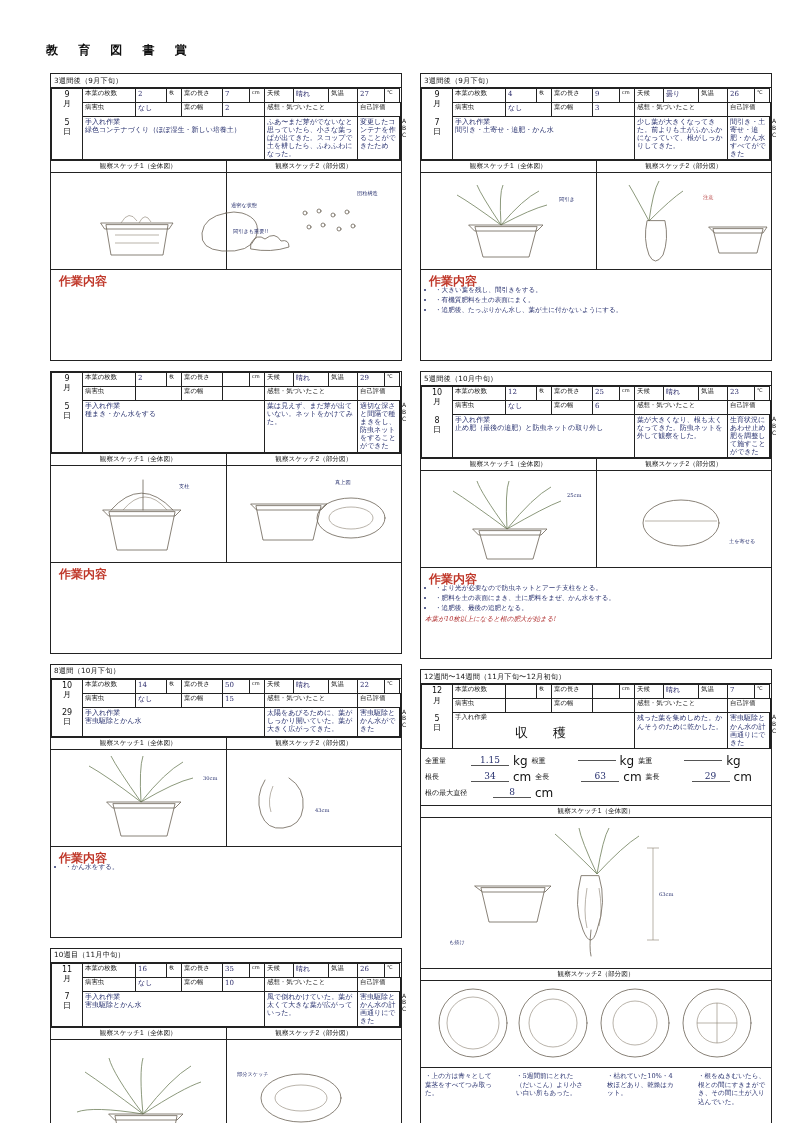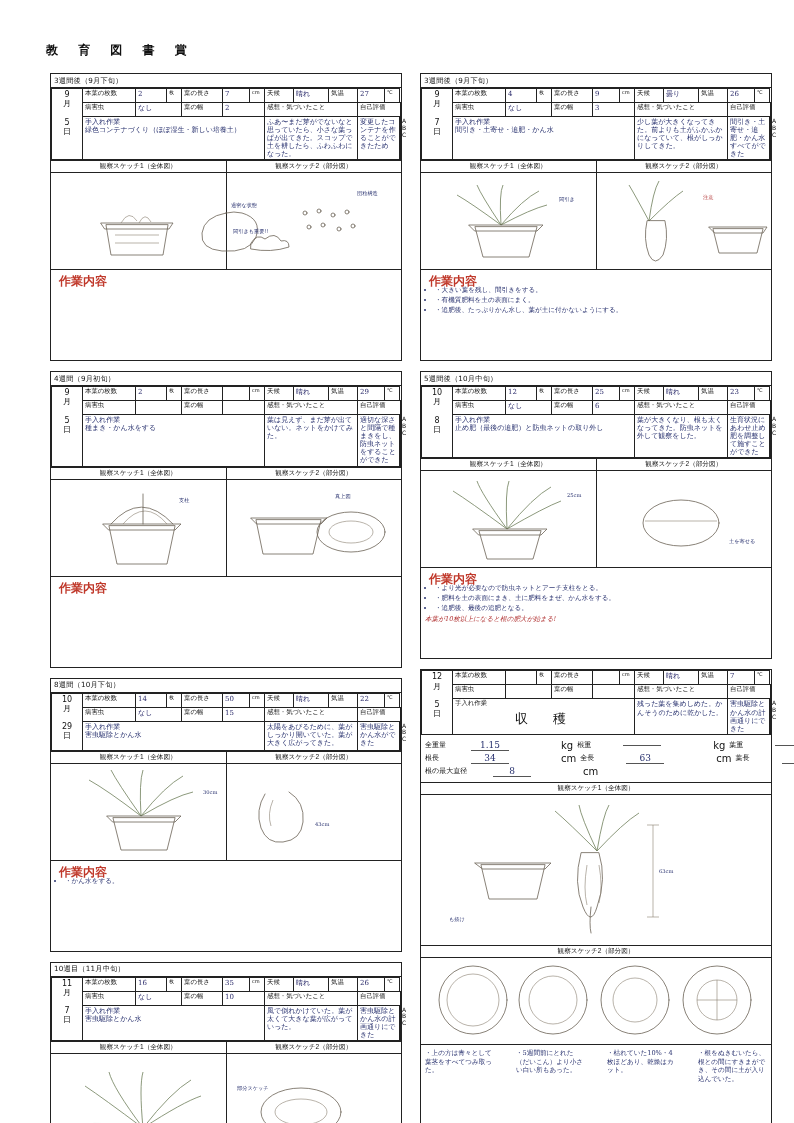--- a/index.html
+++ b/index.html
@@ -119,21 +119,21 @@
 
   
   .measure{
     font-size:7px; padding:3px 4px;
     font-family:"DejaVu Sans",sans-serif;
     border-bottom:1px solid #222;
   }
   .measure .row{display:flex;align-items:center;gap:4px;margin:2px 0;}
   .measure .k{min-width:42px;}
   .measure .v{color:#27306e;font-family:"DejaVu Serif",serif;font-size:9px;border-bottom:1px solid #555;min-width:38px;text-align:center;}
-  .measure .u{font-size:10px;margin-left:48px;}
+  .measure .u{font-size:12px;}
   .bigharvest{
     font-size:13px; letter-spacing:6px; text-align:center; padding:3px 0;
     font-family:"DejaVu Sans",sans-serif;
   }
   
   svg.draw{position:absolute;left:0;top:0;width:100%;height:100%;}
   svg.draw *{vector-effect:non-scaling-stroke;}
   .ink{fill:none;stroke:#6b6256;stroke-width:0.8;stroke-linecap:round;stroke-linejoin:round;}
   .ink2{fill:none;stroke:#8a8070;stroke-width:0.6;}
   .inkg{fill:none;stroke:#6f7f5a;stroke-width:0.8;}
@@ -218,21 +218,20 @@
             <text class="lbl" x="182" y="60">間引きも重要!!</text>
             <text class="lbl" x="306" y="22">団粒構造</text>
           </svg>
         </div>
         <div class="workarea">
           <span class="wt">作業内容</span>
         </div>
       </div>
 
       <div class="card">
-        <div class="cap">4週間（9月初旬）</div>
         <table class="rec">
           <tbody>
               <tr>
             <td class="dt" rowspan="3">
               <span>9</span><br>月<br><br>
               <span>5</span><br>日
             </td>
             <td class="lab" style="width:48px">本葉の枚数</td>
             <td class="val" style="width:26px">2</td>
             <td class="lab" style="width:10px;font-size:5px">枚</td>
@@ -547,20 +546,21 @@
           <ul>
             <li>・より光が必要なので防虫ネットとアーチ支柱をとる。</li>
             <li>・肥料を土の表面にまき、土に肥料をまぜ、かん水をする。</li>
             <li>・追肥後、最後の追肥となる。</li>
           </ul>
           <div class="note-red" style="margin-top:2px">本葉が10枚以上になると根の肥大が始まる!</div>
         </div>
       </div>
 
       <div class="card">
+        <div class="cap">12週間〜14週間（11月下旬〜12月初旬）</div>
         <table class="rec">
           <tbody>
               <tr>
             <td class="dt" rowspan="3">
               <span>12</span><br>月<br><br>
               <span>5</span><br>日
             </td>
             <td class="lab" style="width:48px">本葉の枚数</td>
             <td class="val" style="width:26px"></td>
             <td class="lab" style="width:10px;font-size:5px">枚</td>

